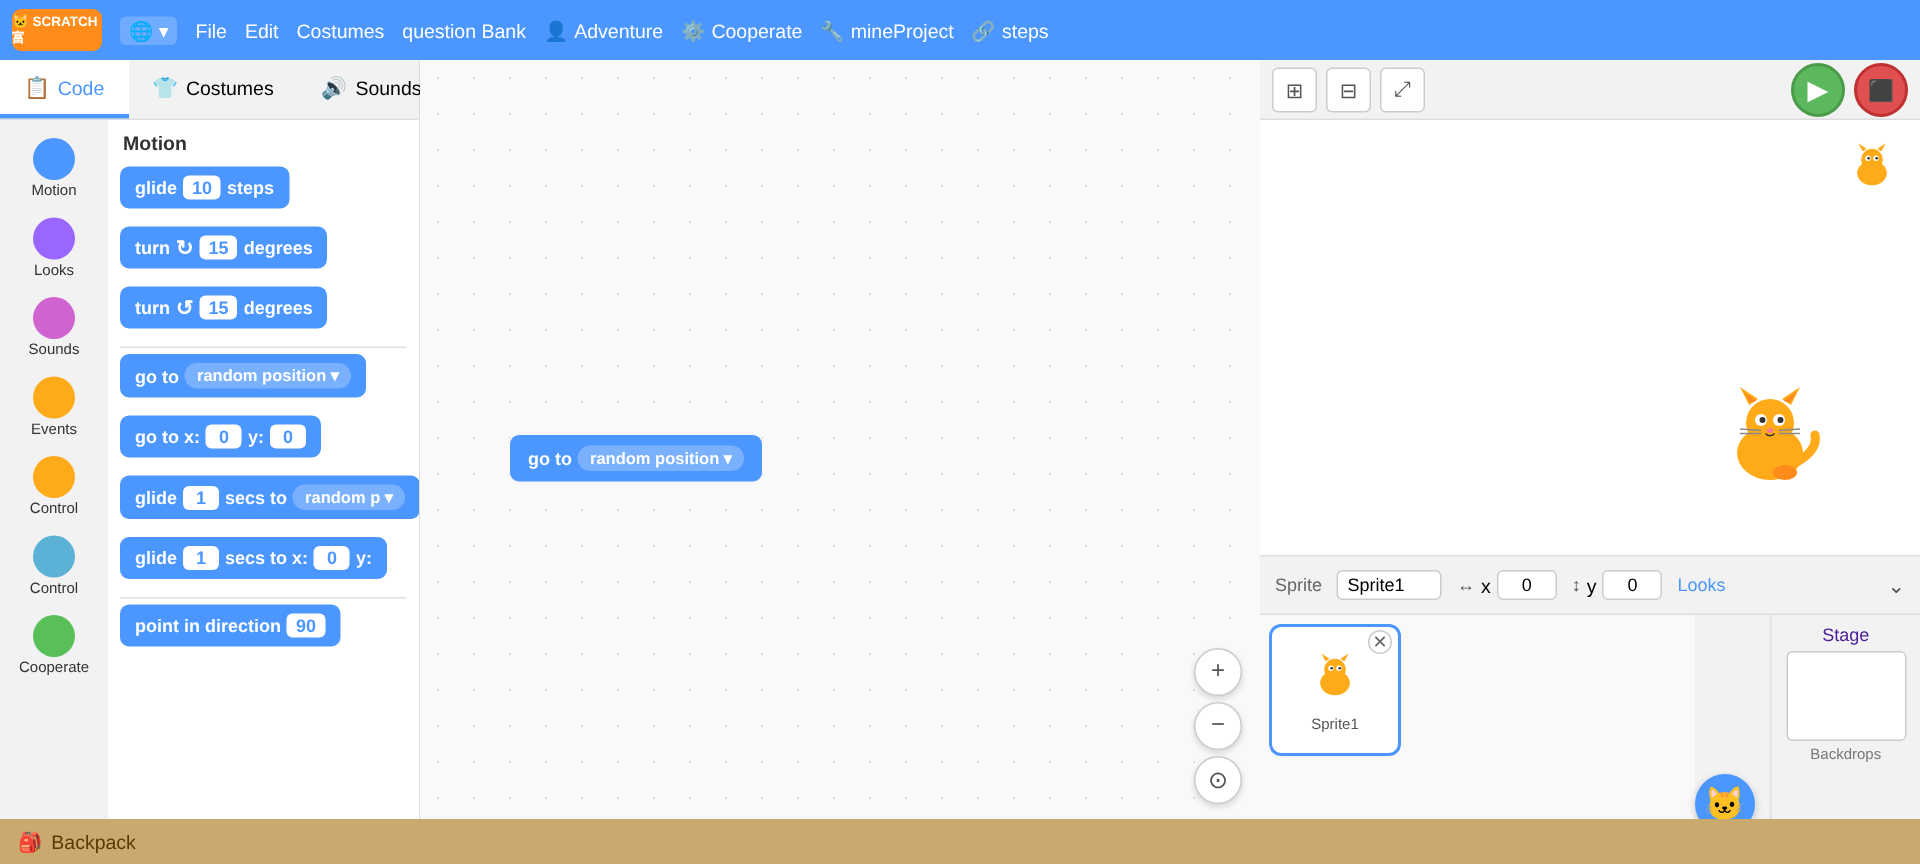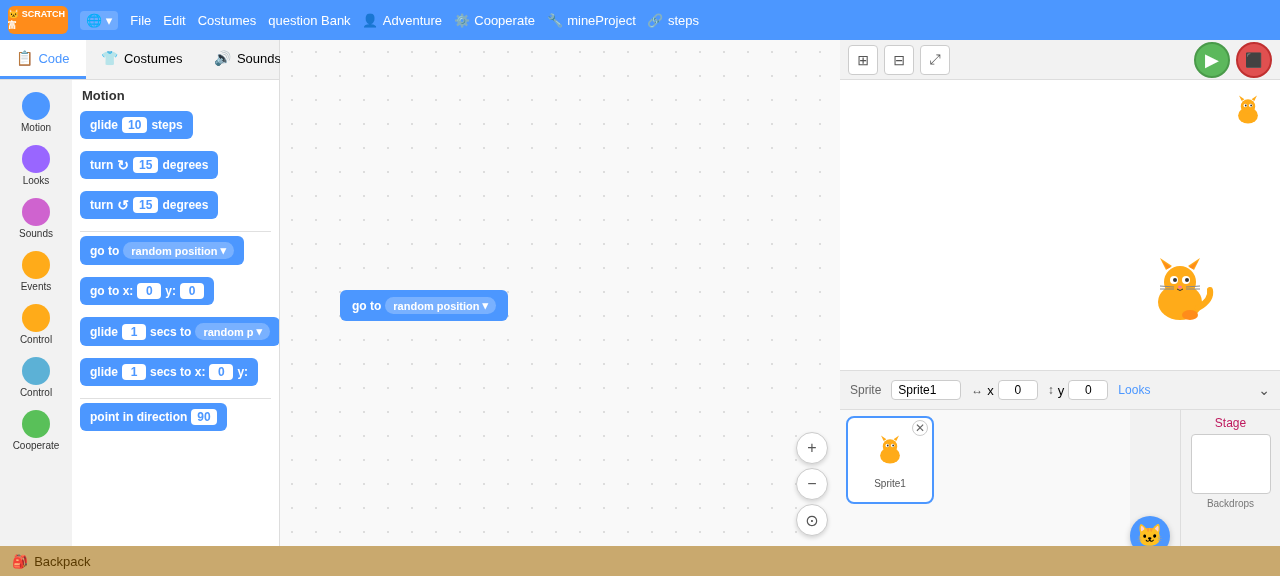--- a/index.html
+++ b/index.html
@@ -353,21 +353,21 @@
     }
 
     .stage-panel {
       width: 100px;
       background: #f2f2f2;
       border-left: 1px solid #ddd;
       display: flex; flex-direction: column;
       align-items: center; padding: 6px;
     }
     .stage-panel-label {
-      font-size: 12px; color: #be185d; margin-bottom: 4px;
+      font-size: 12px; color: #4c1d95; margin-bottom: 4px;
     }
     .stage-thumb {
       width: 80px; height: 60px;
       background: white;
       border: 1px solid #ccc;
       border-radius: 4px;
     }
     .backdrops-label {
       font-size: 10px; color: #777; margin-top: 4px; text-align: right;
     }

